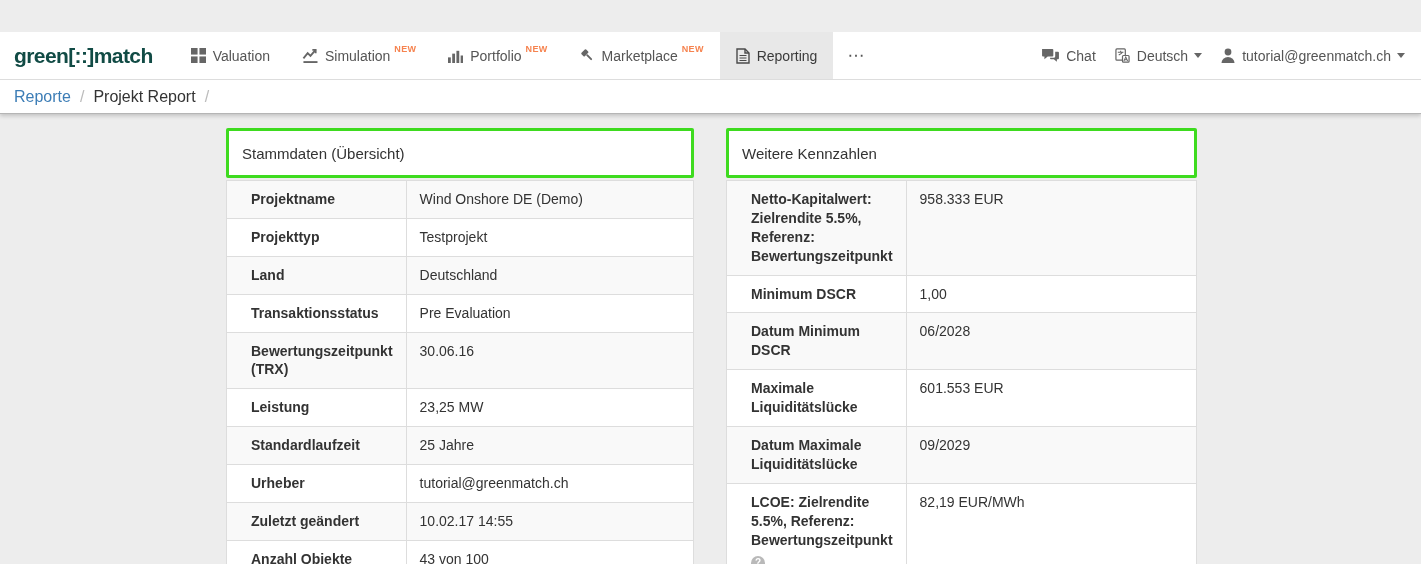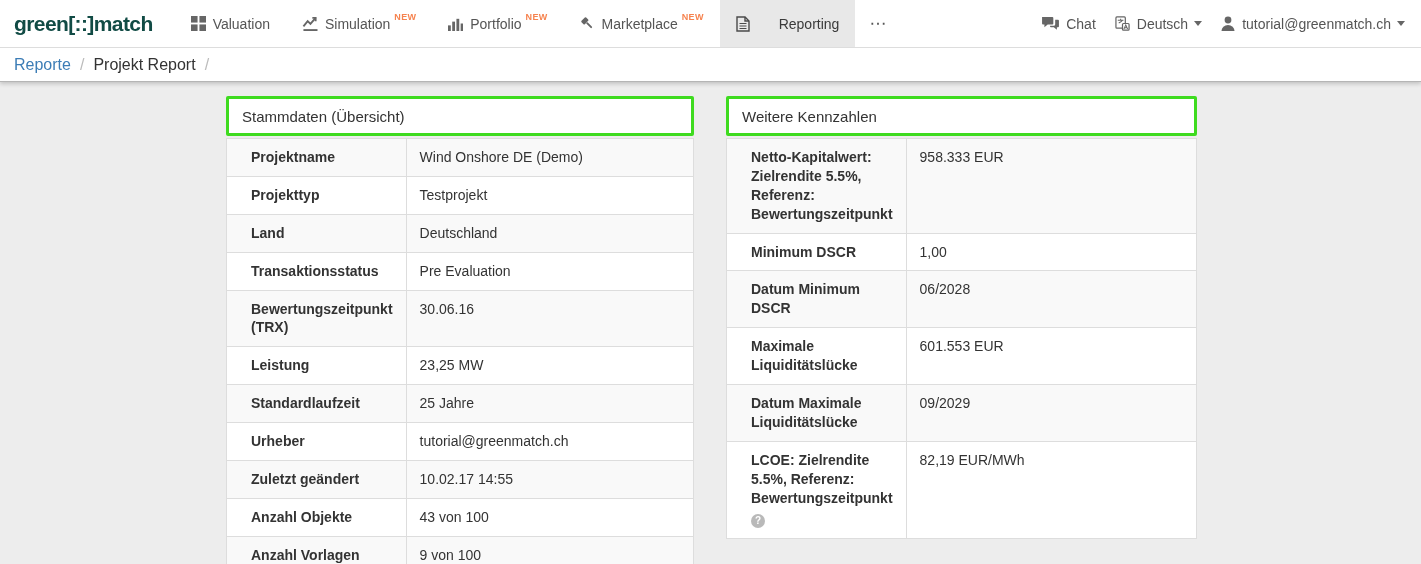--- a/index.html
+++ b/index.html
@@ -6,35 +6,35 @@
   html,body { width:1421px; height:564px; overflow:hidden; }
   body {
     font-family:"Liberation Sans", sans-serif;
     background:#ededed;
     color:#333;
   }
 
   
   .navbar {
     height:48px; background:#fff; border-bottom:1px solid #ddd;
-    display:flex; align-items:stretch; position:relative; z-index:3;
+    display:flex; align-items:stretch; position:relative; z-index:3;margin-top:32px;
   }
   .logo {
     align-self:center; padding:0 22px 0 14px;
     font-size:21px; font-weight:bold; letter-spacing:-0.6px;
     color:#114b45; cursor:pointer; white-space:nowrap;
   }
   .nav-left { display:flex; align-items:stretch; }
   .nav-item {
     display:flex; align-items:center; padding:0 16px;
     font-size:14px; color:#555; text-decoration:none; cursor:pointer;
     white-space:nowrap;
   }
   .nav-item .ic { display:inline-flex; margin-right:7px; color:#666; }
-  .nav-item.active { background:#e8e8e8; color:#3a3a3a;gap:22px; }
+  .nav-item.active { background:#e8e8e8; color:#3a3a3a; }
   .nav-item.active .ic { color:#4a4a4a; }
   .new-badge {
     color:#f6834f; font-size:9px; font-weight:bold;
     margin-left:4px; position:relative; top:-7px; letter-spacing:.3px;
   }
   .nav-more { font-size:17px; color:#555; padding:0 14px; letter-spacing:1px; }
 
   .nav-right { margin-left:auto; display:flex; align-items:center; gap:19px; padding-right:16px; }
   .nav-right .nav-item { padding:0; }
   .caret {
@@ -56,21 +56,21 @@
   .crumb-sep { color:#bcbcbc; }
 
   
   .content { position:relative; height:482px; }
   .card { position:absolute; top:14px; }
   .card.left  { left:226px; width:468px; }
   .card.right { left:726px; width:471px; }
 
   .table-title {
     background:#fff; border:3px solid #3edb1f; border-radius:2px;
-    height:40px; display:flex; align-items:center;
+    height:50px; display:flex; align-items:center;
     padding-left:13px; font-size:15px; color:#333;
   }
   table.data-table {
     width:100%; border-collapse:collapse; background:#fff;
     margin-top:2px; border:1px solid #c9c9c9;
   }
   .data-table tr:nth-child(odd) { background:#f9f9f9; }
   .data-table tr:nth-child(even) { background:#fff; }
   .data-table th, .data-table td {
     border:1px solid #ddd; padding:9px 13px; font-size:14px;

